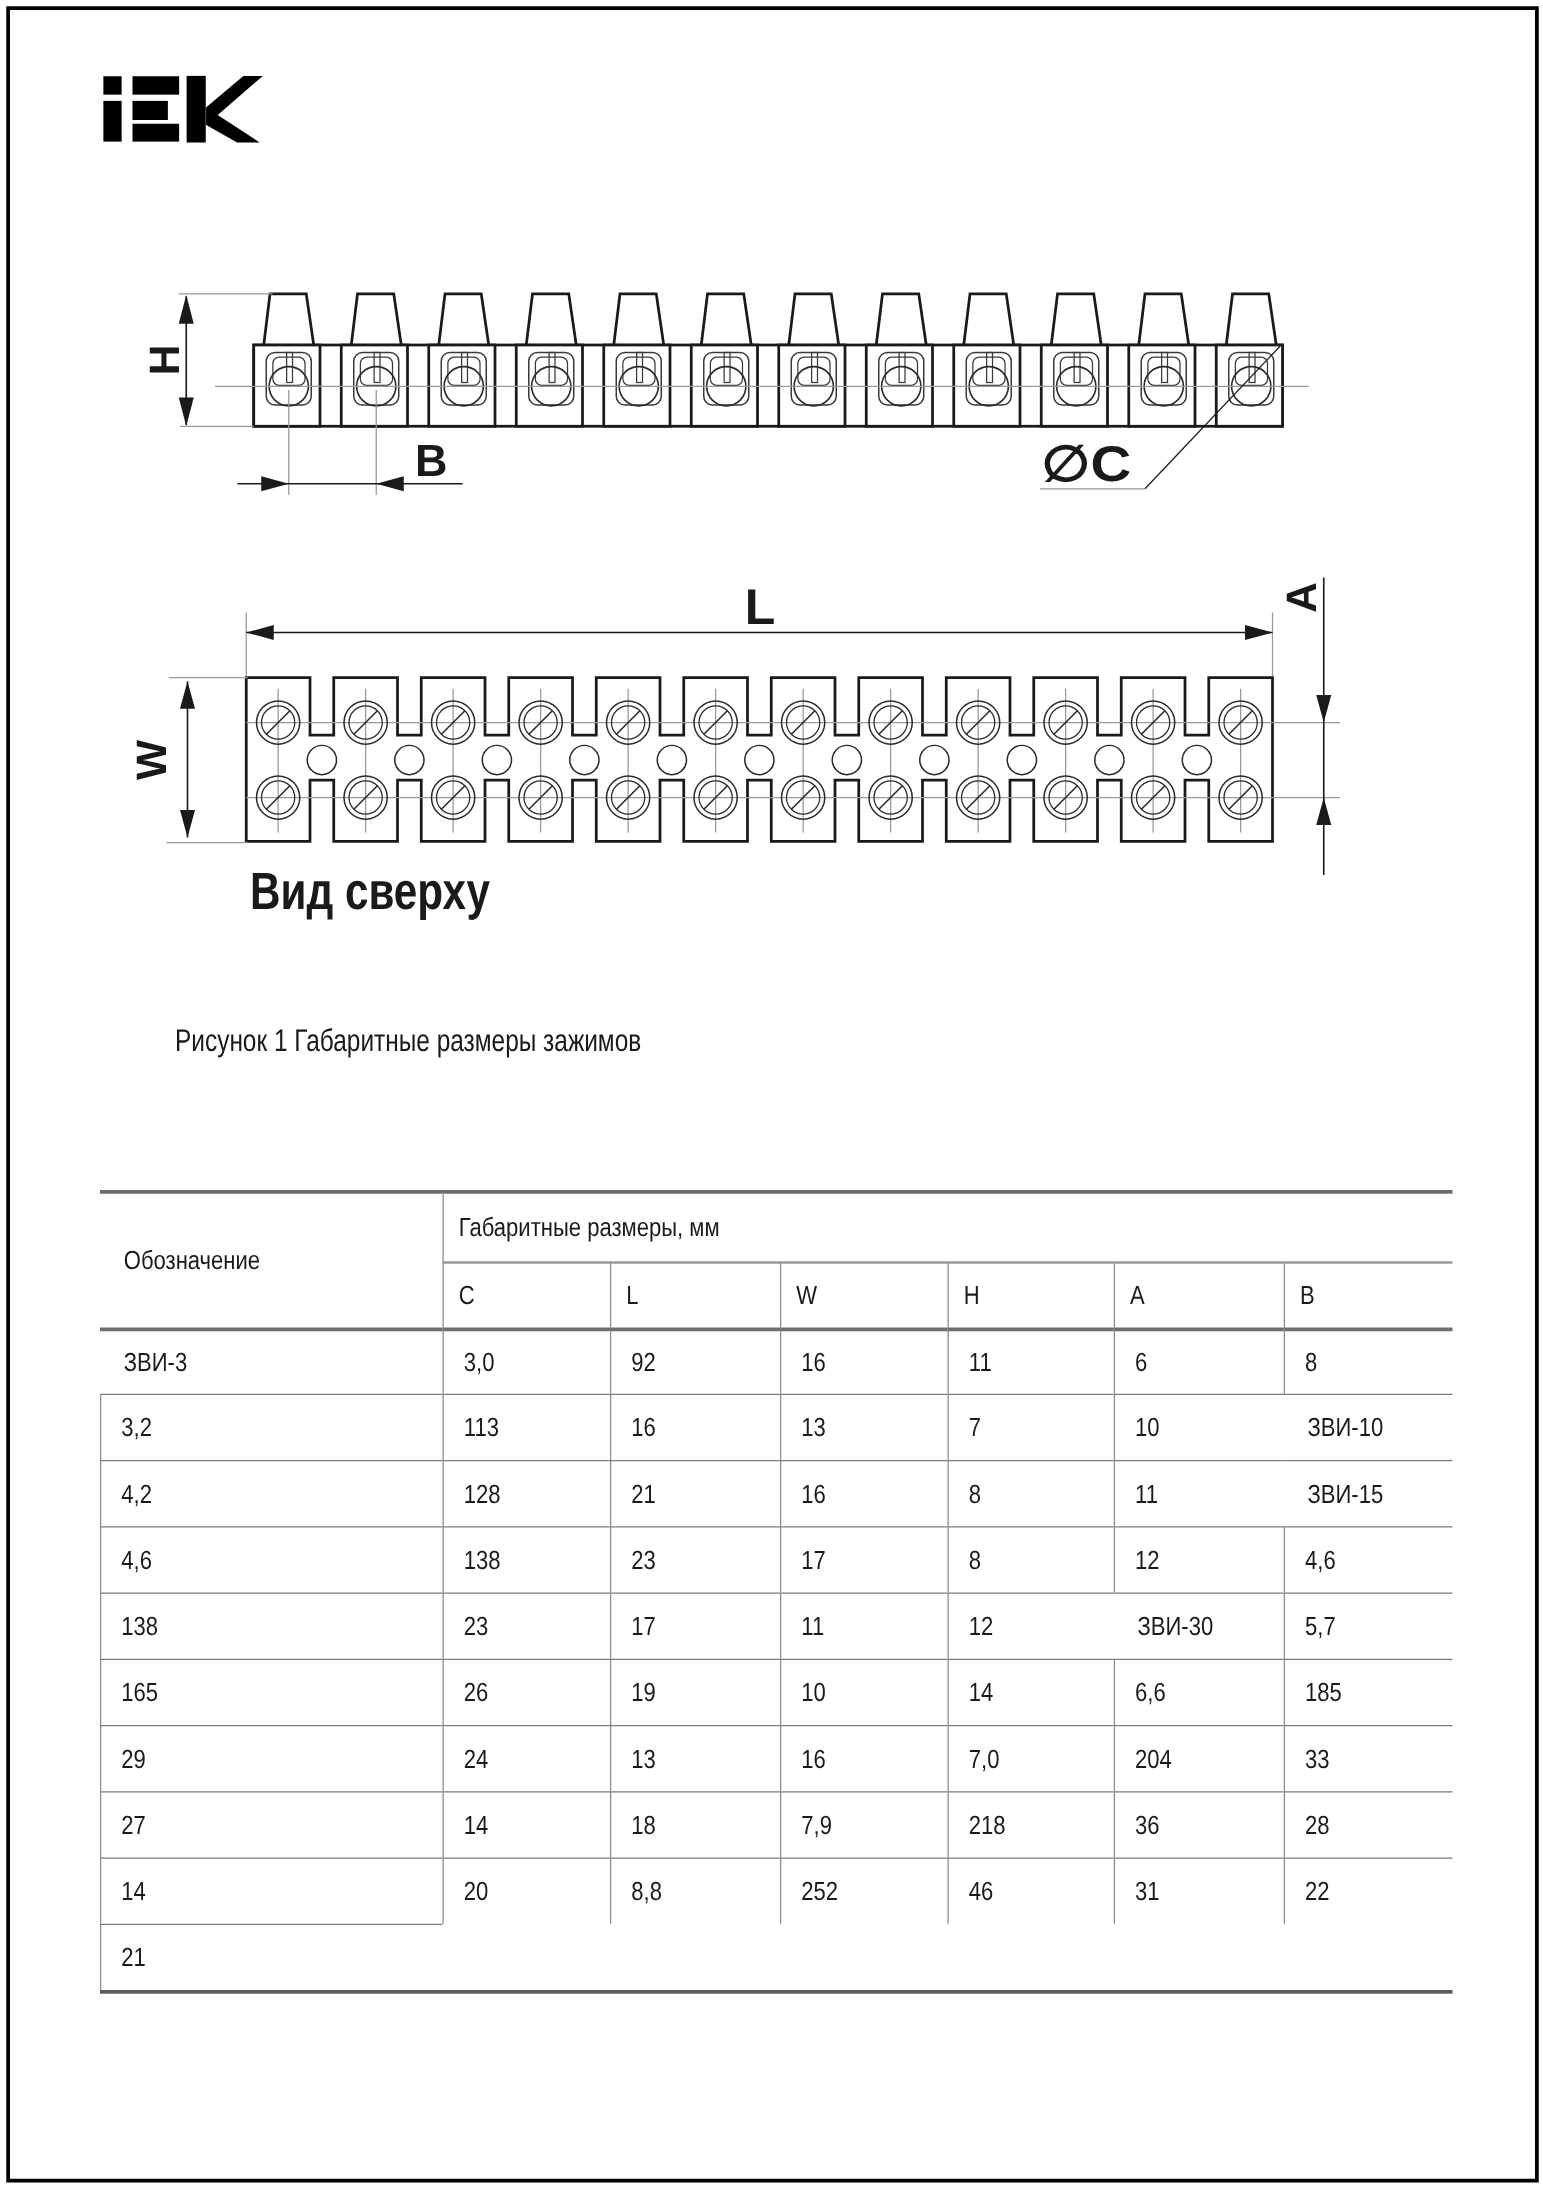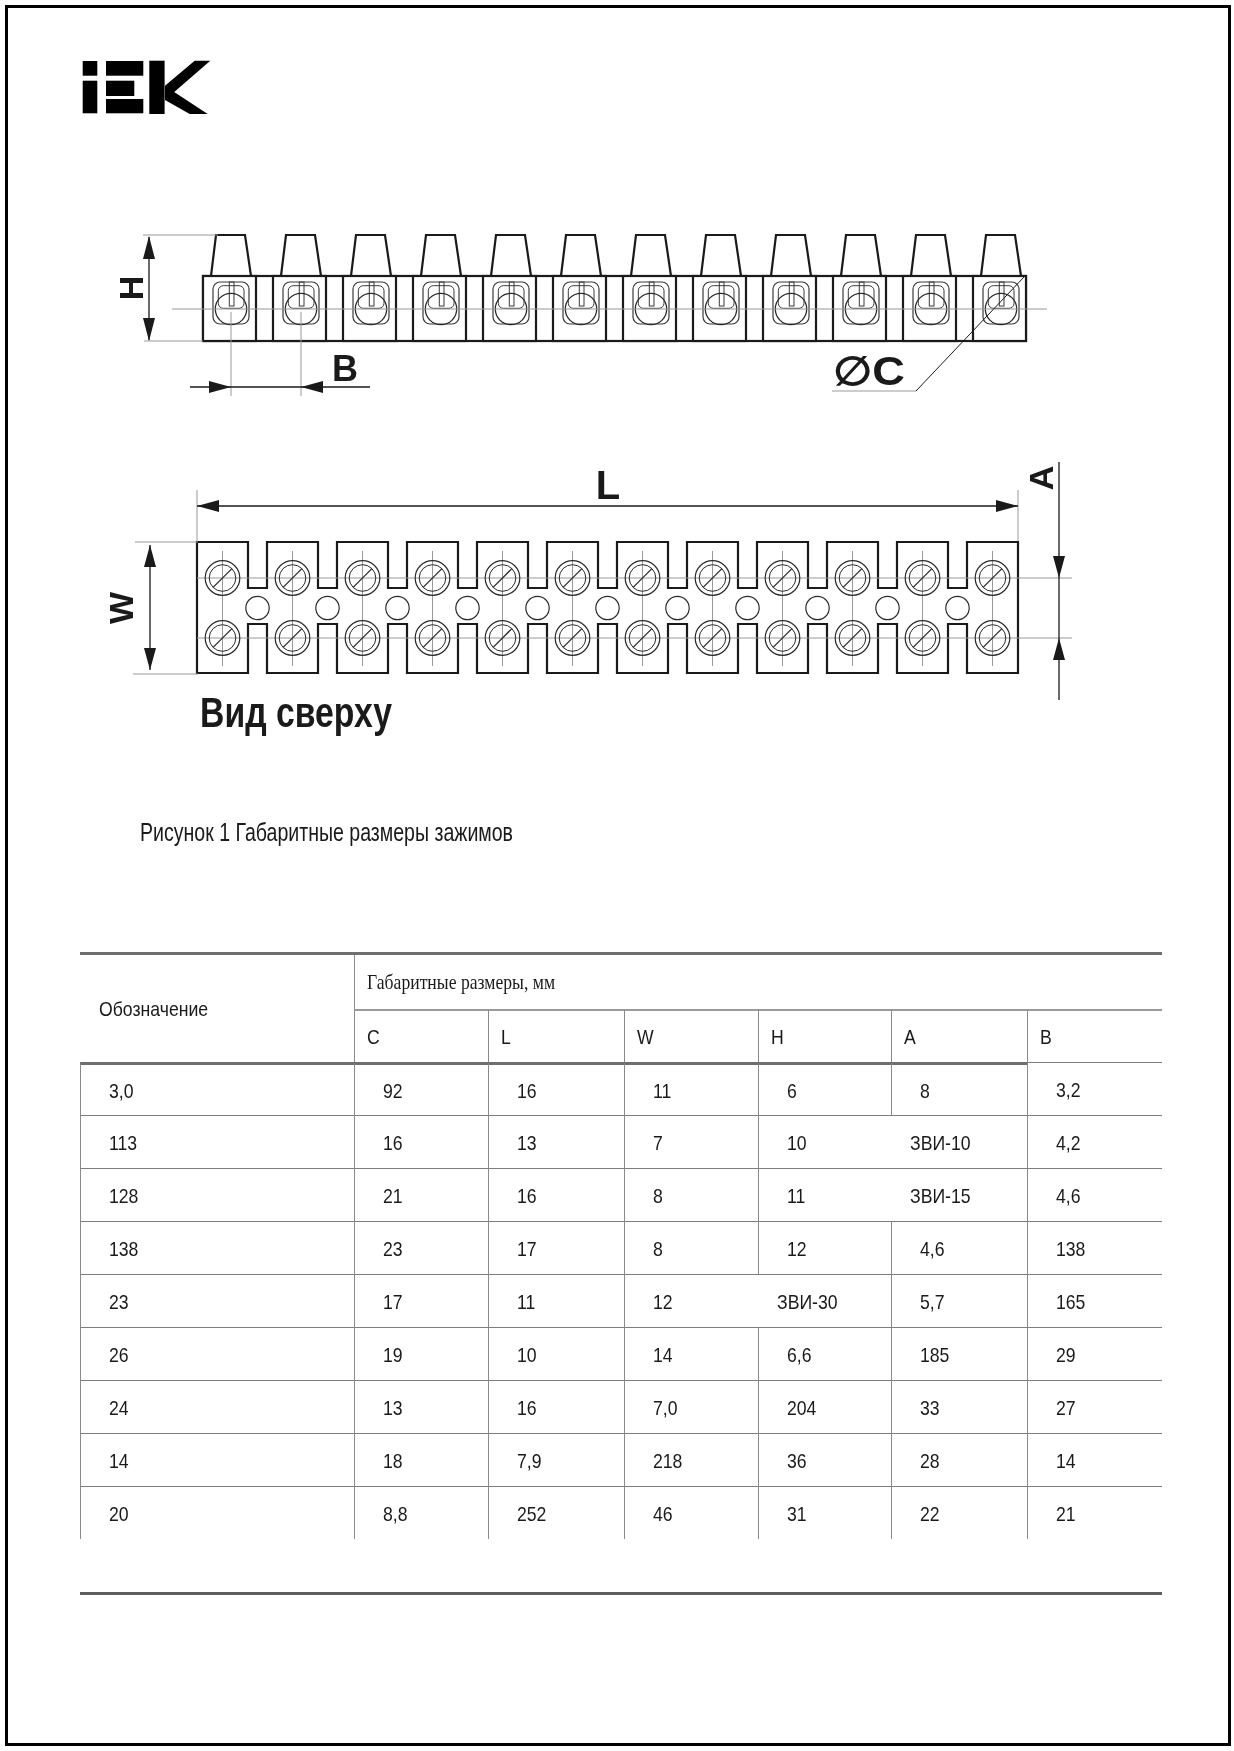--- a/index.html
+++ b/index.html
@@ -13,24 +13,24 @@
 
   
   .tbl{position:absolute;left:80px;top:952px;width:1082px;
        display:grid;
        grid-template-columns:274px 134px 136px 134px 133px 136px 135px;
        grid-template-rows:54px 53px repeat(10,53px);
        border-top:3px solid #6e6e6e;border-bottom:3px solid #5d5d5d;
        font-size:21px;line-height:1;}
   .tbl>div{display:flex;align-items:center;box-sizing:border-box;}
   .c-des{grid-column:1;grid-row:1/3;align-items:flex-start;padding:0 0 0 19px;}
-  .c-dims{grid-column:2/8;grid-row:1;border-left:1px solid #8a8a8a;padding-left:12px;font-family:Liberation Serif, serif;}
+  .c-dims{grid-column:2/8;grid-row:1;border-left:1px solid #8a8a8a;padding-left:12px;}
   .sub{grid-row:2;border-left:1px solid #8a8a8a;border-top:2px solid #9a9a9a;padding-left:12px;}
   .d0{padding-left:19px;border-top:1px solid #7d7d7d;}
-  .dn{padding-left:28px;border-left:1px solid #8a8a8a;border-top:1px solid #7d7d7d;}
+  .dn{padding-left:16px;border-left:1px solid #8a8a8a;border-top:1px solid #7d7d7d;}
   .rfirst{border-top:3px solid #6e6e6e !important;}
   .ct{display:inline-block;transform:scaleX(0.84);transform-origin:left center;white-space:nowrap;}
 </style>
 </head>
 <body>
 
 <div class="page">
   <div class="frame"></div>
 
   <svg class="logo" width="135" height="60" viewBox="0 0 135 60" role="img">
@@ -211,20 +211,23 @@
     <div class="sub">
         <span class="ct">H</span>
       </div>
     <div class="sub">
         <span class="ct">A</span>
       </div>
     <div class="sub">
         <span class="ct">B</span>
       </div>
 
+    <div class="d0 rfirst">
+        <span class="ct">ЗВИ-3</span>
+      </div>
     <div class="dn rfirst">
         <span class="ct">3,0</span>
       </div>
     <div class="dn rfirst">
         <span class="ct">92</span>
       </div>
     <div class="dn rfirst">
         <span class="ct">16</span>
       </div>
     <div class="dn rfirst">

